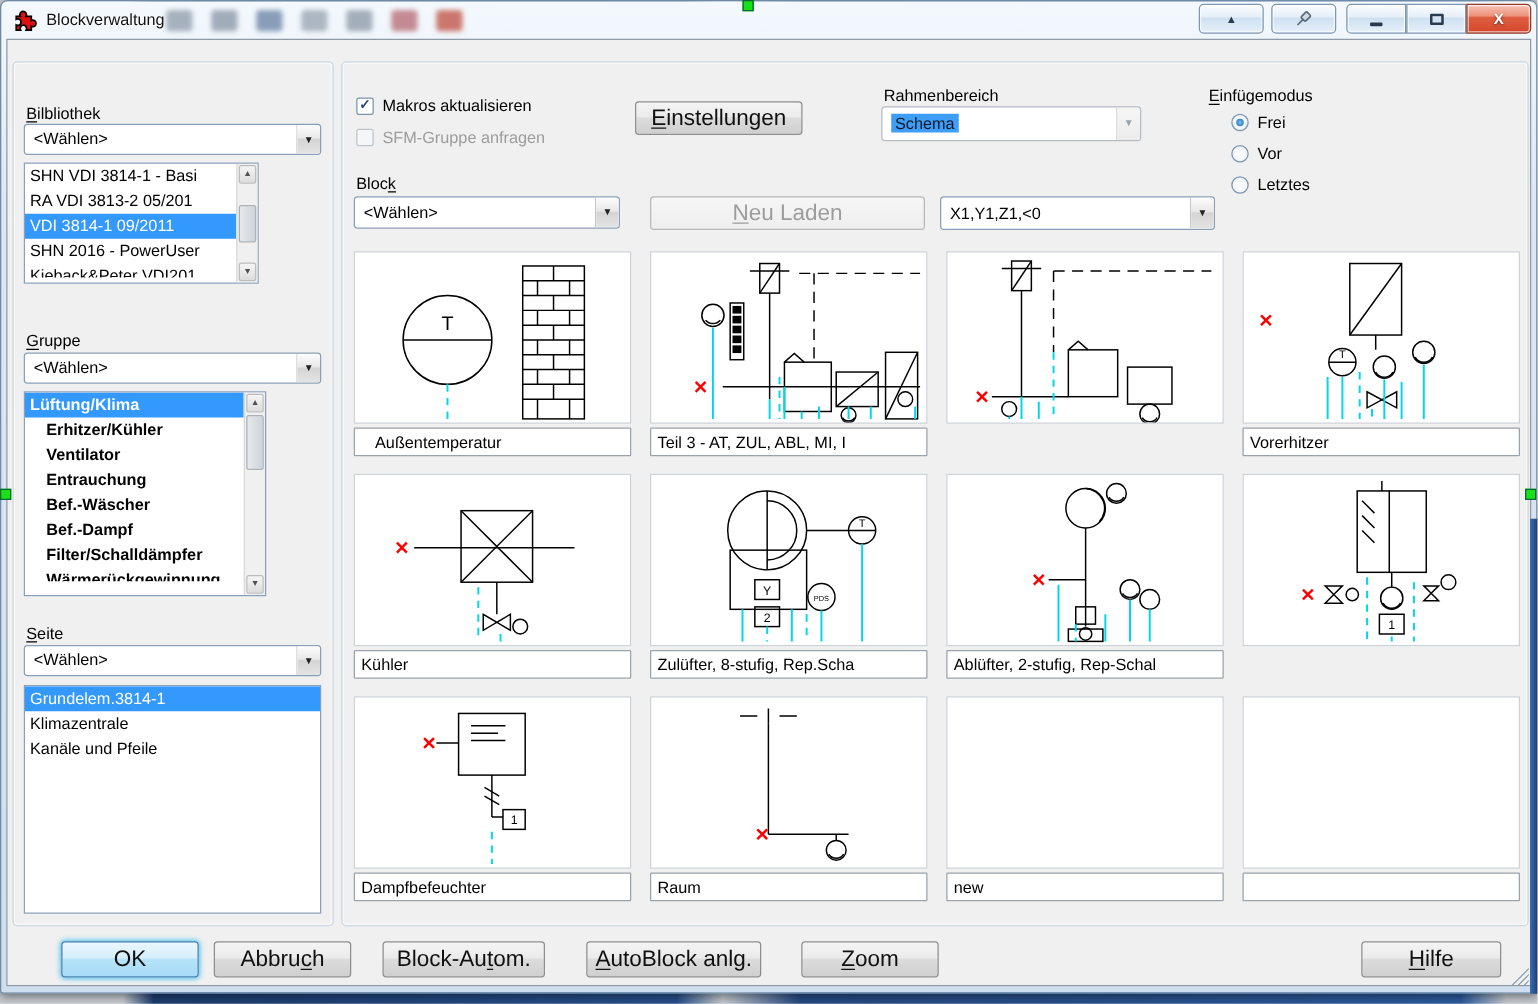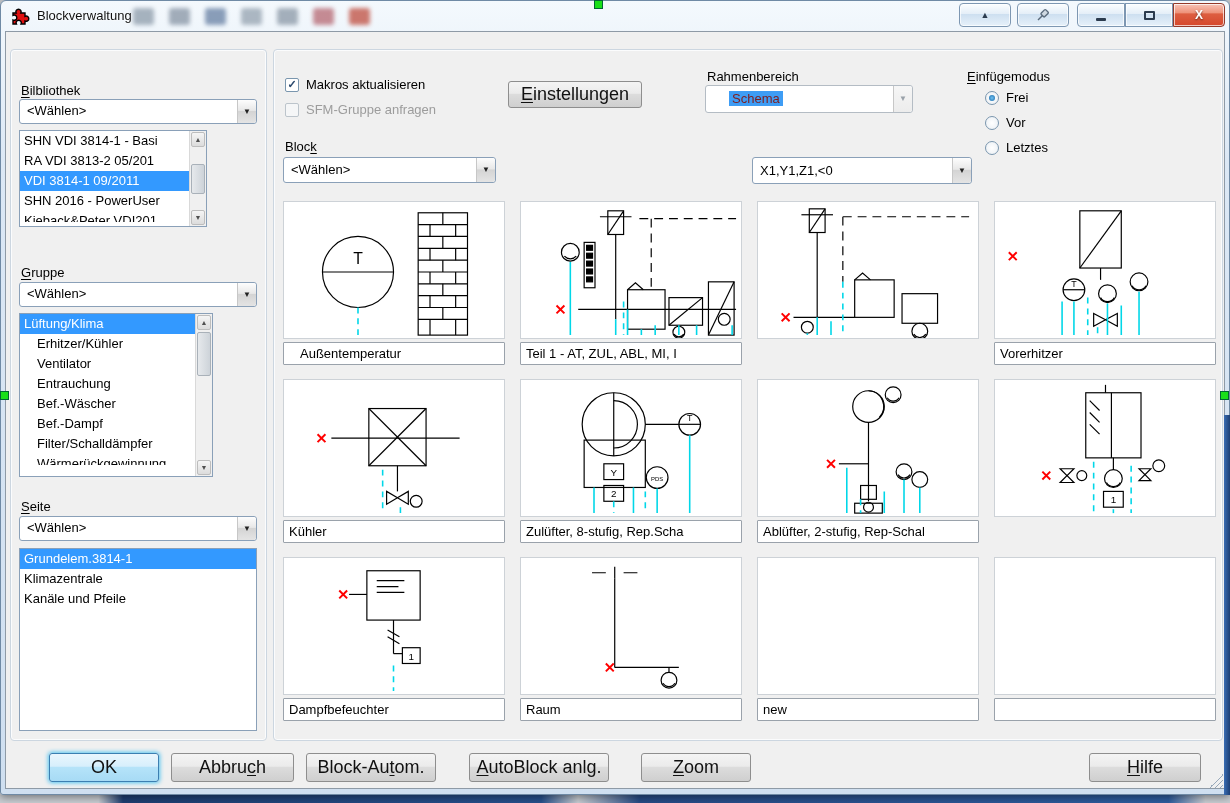--- a/index.html
+++ b/index.html
@@ -43,21 +43,21 @@
   .panel-right { left:272px; top:48px; width:950px; height:692px; }
 
   .lbl { position:absolute; white-space:nowrap; }
   .mn { text-decoration:underline; text-underline-offset:2px; }
   .gray { color:#9c9c9c; }
 
   .combo { position:absolute; background:#fff; border:1px solid #8aa0b8; border-radius:3px; line-height:22px; padding-left:7px; white-space:nowrap; overflow:hidden; }
   .combo .arrow { position:absolute; right:0; top:0; bottom:0; width:19px; display:flex; align-items:center; justify-content:center; font-size:8px; color:#222; background:linear-gradient(#fdfdfd,#e8e8e8 45%,#d4d4d4 50%,#e4e4e4); border-left:1px solid #c7c7c7; border-radius:0 2px 2px 0; }
   .combo.disabled { border-color:#b4bcc4; }
   .combo.disabled .arrow { color:#9aa2aa; background:linear-gradient(#f6f6f6,#ececec); }
-  .hl { background:#3e9df5; color:#7f1d1d; padding:0 3px;margin-left:16px; }
+  .hl { background:#3e9df5; color:#0f172a; padding:0 3px; }
 
   .list { position:absolute; background:#fff; border:1px solid #8aa0b8; overflow:hidden; }
   .row { height:20px; line-height:20px; padding-left:4px; white-space:nowrap; overflow:hidden; }
   .row.indent { padding-left:17px; }
   .row.sel { background:#3399ff; color:#fff; }
   .row.clipped { height:11px; }
 
   .sbar { position:absolute; top:0; right:0; bottom:0; width:17px; background:#f0f0f0; border-left:1px solid #d9d9d9; }
   .sbtn { position:absolute; left:1px; right:1px; height:15px; display:flex; align-items:center; justify-content:center; font-size:7px; color:#505050; background:linear-gradient(#f5f5f5,#dcdcdc); border:1px solid #bdbdbd; border-radius:2px; }
   .sbtn.down { bottom:1px; } .sbtn.up { top:1px; }
@@ -163,21 +163,21 @@
     </div>
   </div>
 
   <span class="lbl" style="left:20px;top:264px;">
     <span></span><span class="mn">G</span><span>ruppe</span>
   </span>
   <div class="combo" style="left:18px;top:281px;width:238px;height:25px;">
     <span>&lt;Wählen&gt;</span>
     <span class="arrow">▼</span>
   </div>
-  <div class="list" style="left:18px;top:312px;width:194px;height:164px;">
+  <div class="list" style="left:18px;top:312px;width:194px;height:164px;font-weight:bold;">
     <div style="margin-right:17px;">
       <div class="row sel">Lüftung/Klima</div>
       <div class="row indent">Erhitzer/Kühler</div>
       <div class="row indent">Ventilator</div>
       <div class="row indent">Entrauchung</div>
       <div class="row indent">Bef.-Wäscher</div>
       <div class="row indent">Bef.-Dampf</div>
       <div class="row indent">Filter/Schalldämpfer</div>
       <div class="row indent clipped">Wärmerückgewinnung</div>
     </div>
@@ -243,20 +243,23 @@
     <span class="rdot"></span>
     <span>Letztes</span>
   </div>
 
   <span class="lbl" style="left:284px;top:138px;">
     <span>Bloc</span><span class="mn">k</span><span></span>
   </span>
   <div class="combo" style="left:282px;top:156px;width:213px;height:26px;line-height:24px;">
     <span>&lt;Wählen&gt;</span>
     <span class="arrow">▼</span>
+  </div>
+  <div class="btn disabled" style="left:519px;top:156px;width:220px;height:27px;">
+    <span><span class="mn">N</span><span>eu Laden</span></span>
   </div>
   <div class="combo" style="left:751px;top:156px;width:220px;height:27px;line-height:25px;">
     <span>X1,Y1,Z1,&lt;0</span>
     <span class="arrow">▼</span>
   </div>
 
   <div class="cell-preview" style="left:282px;top:200px;">
     <svg class="schem" viewBox="0 0 223 136">
       <circle cx="75" cy="70" r="36"></circle>
         <line x1="39" y1="70" x2="111" y2="70"></line>
@@ -328,21 +331,21 @@
         <path d="M107,96a8,8 0 0 0 14,0"></path>
       <circle cx="146" cy="80" r="9"></circle>
         <path d="M139,84a8,8 0 0 0 14,0"></path>
       <path d="M100,112l0,13 12,-6.5zM124,112l0,13 -12,-6.5z"></path>
       <path class="rx" d="M14,50l8,8M22,50l-8,8"></path>
       <path class="cy" d="M68,100V134M80,100V134M114,102V134M128,104V134M146,90V134"></path>
       <path class="cyd" d="M94,96V134M104,126V134"></path>
     </svg>
   </div>
   <div class="cell-label" style="left:282px;top:341px;padding-left:16px;">Außentemperatur</div>
-  <div class="cell-label" style="left:519px;top:341px;">Teil 1 - AT,  ZUL, ABL, MI, I</div>
+  <div class="cell-label" style="left:519px;top:341px;">Teil 3 - AT,  ZUL, ABL, MI, I</div>
   <div class="cell-label" style="left:993px;top:341px;">Vorerhitzer</div>
 
   <div class="cell-preview" style="left:282px;top:378px;">
     <svg class="schem" viewBox="0 0 223 136">
       <path class="rx" d="M34,54l8,8M42,54l-8,8"></path>
       <line x1="48" y1="58" x2="178" y2="58"></line>
       <rect x="86" y="28" width="58" height="58"></rect>
       <line x1="86" y1="28" x2="144" y2="86"></line>
         <line x1="144" y1="28" x2="86" y2="86"></line>
       <line x1="115" y1="86" x2="115" y2="112"></line>
@@ -443,21 +446,21 @@
   <div class="cell-preview" style="left:756px;top:556px;"></div>
   <div class="cell-preview" style="left:993px;top:556px;"></div>
   <div class="cell-label" style="left:282px;top:697px;">Dampfbefeuchter</div>
   <div class="cell-label" style="left:519px;top:697px;">Raum</div>
   <div class="cell-label" style="left:756px;top:697px;">new</div>
   <div class="cell-label" style="left:993px;top:697px;"></div>
 
   <div class="btn default" style="left:48px;top:752px;width:110px;height:29px;">
     <span>OK</span>
   </div>
-  <div class="btn" style="left:170px;top:752px;width:123px;height:29px;">
+  <div class="btn" style="left:170px;top:752px;width:110px;height:29px;">
     <span><span>Abbru</span><span class="mn">c</span><span>h</span></span>
   </div>
   <div class="btn" style="left:305px;top:752px;width:130px;height:29px;">
     <span><span>Block-Au</span><span class="mn">t</span><span>om.</span></span>
   </div>
   <div class="btn" style="left:468px;top:752px;width:140px;height:29px;">
     <span><span class="mn">A</span><span>utoBlock anlg.</span></span>
   </div>
   <div class="btn" style="left:640px;top:752px;width:110px;height:29px;">
     <span><span class="mn">Z</span><span>oom</span></span>

